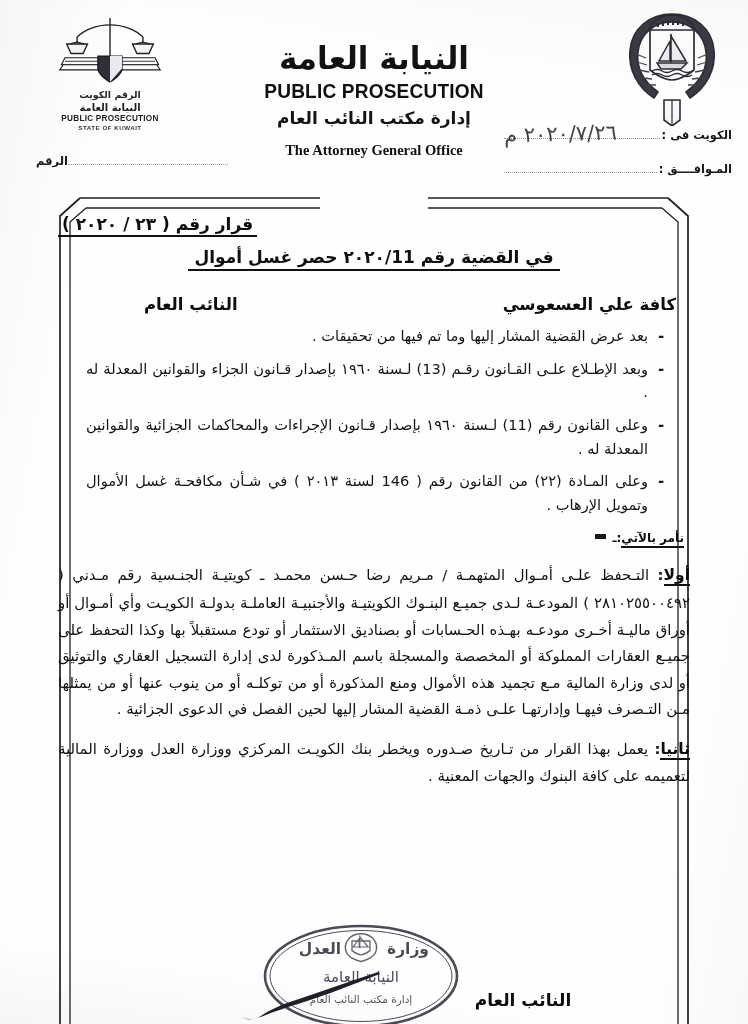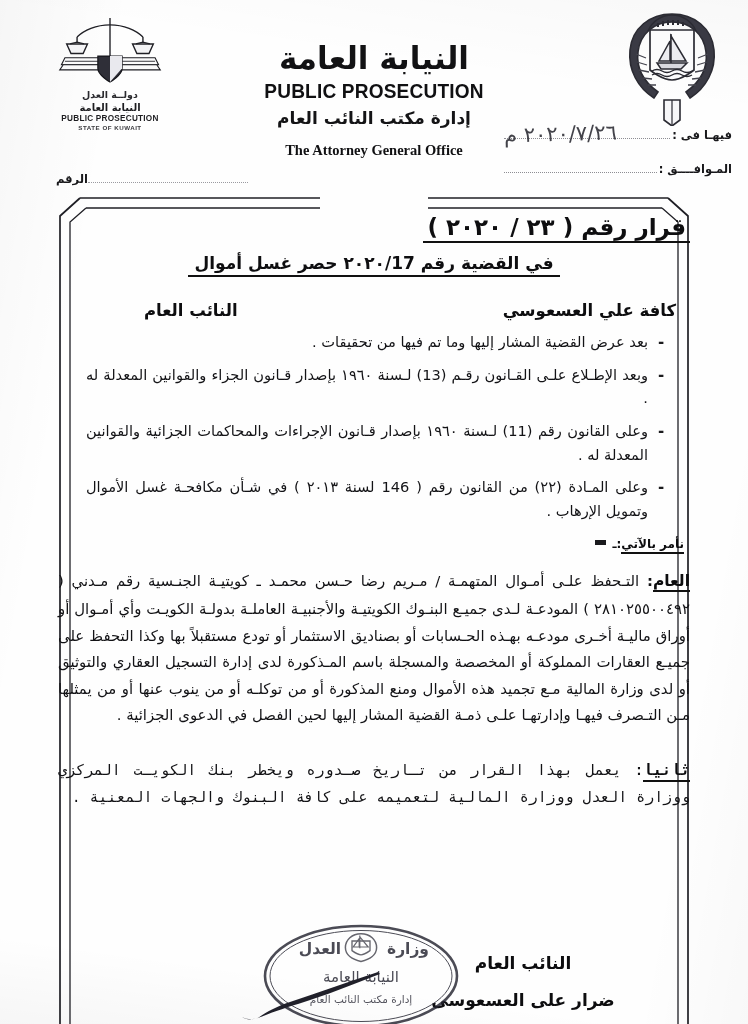--- a/index.html
+++ b/index.html
@@ -120,26 +120,25 @@
     font-size: 21px; font-weight: 400;
     color: #2a2a32; letter-spacing: 1px;
     transform: rotate(-1.5deg);
     font-family: "DejaVu Sans", sans-serif;
     opacity: .88;
   }
 
   
   .num-block {
     position: absolute;
-    top: 172px; left: 36px;
+    top: 154px; left: 36px;
     width: 196px;
     display: flex; align-items: flex-end;
     flex-direction: row-reverse;
     font-family: "DejaVu Sans", sans-serif;
-    margin-left: 20px;
   }
   .num-block .lbl {
     font-size: 11.5px; font-weight: 700; color: #18181b; flex: 0 0 auto;
   }
   .num-block .dots {
     flex: 1 1 auto; margin: 0 4px 3px 0;
     border-bottom: 1px dotted #9a9aa0; height: 1px;
   }
 
   
@@ -148,22 +147,22 @@
 
   
   .content {
     position: absolute;
     top: 214px; left: 58px; right: 58px;
     text-align: right;
     font-family: "DejaVu Sans", sans-serif;
   }
 
   .doc-title {
-    text-align: right;
-    font-size: 23px; font-weight: 700; color: #0e0e10;
+    text-align: left;
+    font-size: 17px; font-weight: 700; color: #0e0e10;
     letter-spacing: -.2px;
   }
   .doc-title .u {
     display: inline-block;
     border-bottom: 2px solid #111;
     padding: 0 4px 1px 4px;
   }
   .doc-subtitle {
     text-align: center;
     font-size: 17px; font-weight: 700; color: #0e0e10;
@@ -220,21 +219,21 @@
     font-size: 14.9px; line-height: 1.78; color: #121215;
     text-align: justify; text-align-last: right;
   }
   .lead {
     font-weight: 700; font-size: 15.5px; color: #0c0c0e;
     border-bottom: 2px solid #111;
     padding-bottom: 0px;
   }
   .lead-sep { font-weight: 700; }
 
-  .para2 { margin-top: 29px; font-family: Liberation Mono, monospace; }
+  .para2 { margin-top: 13px; }
 
   
   .sig {
     position: absolute;
     right: 120px; bottom: 14px;
     text-align: center; width: 210px;
     font-family: "DejaVu Sans", sans-serif;
   }
   .sig-role {
     font-size: 17px; font-weight: 700; color: #0d0d0f;
@@ -326,37 +325,37 @@
           <path d="M8 50 L56 50 L52 58 L4 58 Z"></path>
           <path d="M64 50 L112 50 L116 58 L68 58 Z"></path>
           <path d="M8 54 L54 54 M66 54 L112 54" stroke-width="1"></path>
           <path d="M6 58 L54 58 L50 64 L2 64 Z"></path>
           <path d="M66 58 L114 58 L118 64 L70 64 Z"></path>
         </g>
 
         <path d="M46 48 L74 48 L74 62 C74 70 60 78 60 78 C60 78 46 70 46 62 Z" fill="#2f2f38" stroke="#15151a" stroke-width="1.4"></path>
         <path d="M60 48 L60 78 L74 62 L74 48 Z" fill="#e9e9ee"></path>
       </svg>
-      <div class="scales-ar">دولــة العدل</div>
+      <div class="scales-ar">الرقم الكويت</div>
       <div class="scales-ar2">النيابة العامة</div>
       <div class="scales-en">PUBLIC PROSECUTION</div>
       <div class="scales-en2">STATE OF KUWAIT</div>
     </div>
 
     <div class="masthead">
       <div class="mast-ar-title">النيابة العامة</div>
       <div class="mast-en-title">PUBLIC PROSECUTION</div>
       <div class="mast-ar-sub">إدارة مكتب النائب العام</div>
       <div class="mast-en-sub">The Attorney General Office</div>
     </div>
 
     <div class="date-block">
       <div class="date-hand">٢٠٢٠/٧/٢٦ م</div>
       <div class="date-row">
-        <span class="lbl">فيهـا فى :</span>
+        <span class="lbl">الكويت فى :</span>
         <span class="dots"></span>
       </div>
       <div class="date-row" style="margin-top:20px;align-items:flex-end;">
         <span class="lbl">المـوافــــق :</span>
         <span class="dots"></span>
       </div>
     </div>
 
     <div class="num-block">
       <span class="lbl">الرقم</span>
@@ -382,21 +381,21 @@
     </svg>
   </div>
 
   <div class="content">
 
     <div class="doc-title">
       <span class="u">قرار رقم ( ٢٣ / ٢٠٢٠ )</span>
     </div>
 
     <div class="doc-subtitle">
-      <span class="u">في القضية رقم ٢٠٢٠/17 حصر غسل أموال</span>
+      <span class="u">في القضية رقم ٢٠٢٠/11 حصر غسل أموال</span>
     </div>
 
     <div class="signer-row">
       <span class="signer-name">كافة علي العسعوسي</span>
       <span class="signer-role">النائب العام</span>
     </div>
 
     <div class="clauses">
       <div class="clause">
         <span class="dash">-</span>
@@ -415,36 +414,35 @@
         <span class="txt">وعلى المـادة (٢٢) من القانون رقم ( 146 لسنة ٢٠١٣ ) في شـأن مكافحـة غسل الأموال وتمويل الإرهاب .</span>
       </div>
     </div>
 
     <div class="order-head">
       <span class="u">نأمر بالآتي</span><span>:ـ</span><span class="sq"></span>
     </div>
 
     <div class="para">
       <div class="para-inner">
-        <span class="lead">العام</span><span class="lead-sep">:</span>
+        <span class="lead">أولا</span><span class="lead-sep">:</span>
         <span>التـحفظ علـى أمـوال المتهمـة / مـريم رضا حـسن محمـد ـ كويتيـة الجنـسية رقم مـدني ( ٢٨١٠٢٥٥٠٠٤٩٢ ) المودعـة لـدى جميـع البنـوك الكويتيـة والأجنبيـة العاملـة بدولـة الكويـت وأي أمـوال أو أوراق ماليـة أخـرى مودعـه بهـذه الحـسابات أو بصناديق الاستثمار أو تودع مستقبلاً بها وكذا التحفظ على جميـع العقارات المملوكة أو المخصصة والمسجلة باسم المـذكورة لدى إدارة التسجيل العقاري والتوثيق أو لدى وزارة المالية مـع تجميد هذه الأموال ومنع المذكورة أو من توكلـه أو من ينوب عنها أو من يمثلها مـن التـصرف فيهـا وإدارتهـا علـى ذمـة القضية المشار إليها لحين الفصل في الدعوى الجزائية .</span>
       </div>
     </div>
 
     <div class="para para2">
       <div class="para-inner">
         <span class="lead">ثانيا</span><span class="lead-sep">:</span>
         <span>يعمل بهذا القرار من تـاريخ صـدوره ويخطر بنك الكويـت المركزي ووزارة العدل ووزارة المالية لتعميمه على كافة البنوك والجهات المعنية .</span>
       </div>
     </div>
   </div>
 
   <div class="sig">
     <div class="sig-role">النائب العام</div>
-    <div class="sig-name">ضرار على العسعوسى</div>
   </div>
 
   <div class="stamp">
     <svg viewBox="0 0 206 104" xmlns="http://www.w3.org/2000/svg">
       <ellipse cx="103" cy="56" rx="96" ry="50" fill="none" stroke="#242430" stroke-width="2.6"></ellipse>
       <ellipse cx="103" cy="56" rx="91" ry="45.5" fill="none" stroke="#242430" stroke-width="1"></ellipse>
 
       <g transform="translate(103,24) scale(0.30)" opacity=".85">
         <path d="M0 -34 C-30 -34 -52 -14 -52 12 C-52 36 -30 52 0 58 C30 52 52 36 52 12 C52 -14 30 -34 0 -34 Z" fill="none" stroke="#242430" stroke-width="5"></path>
         <path d="M-30 -10 L30 -10 L30 22 C30 22 10 36 0 36 C-10 36 -30 22 -30 22 Z" fill="none" stroke="#242430" stroke-width="4.5"></path>

